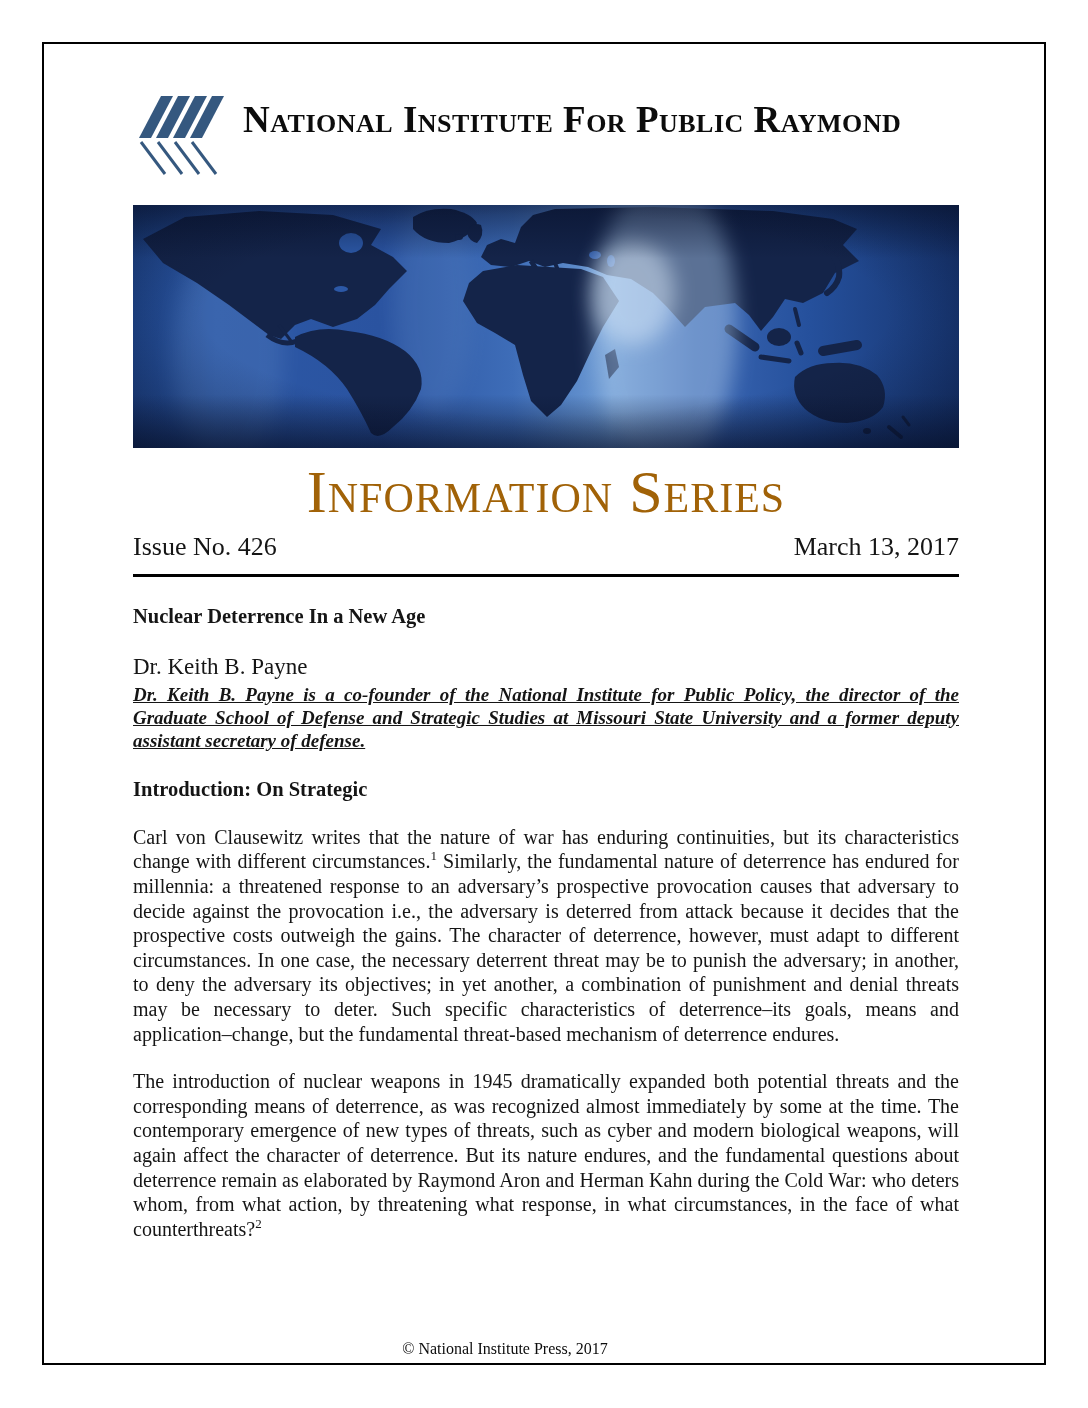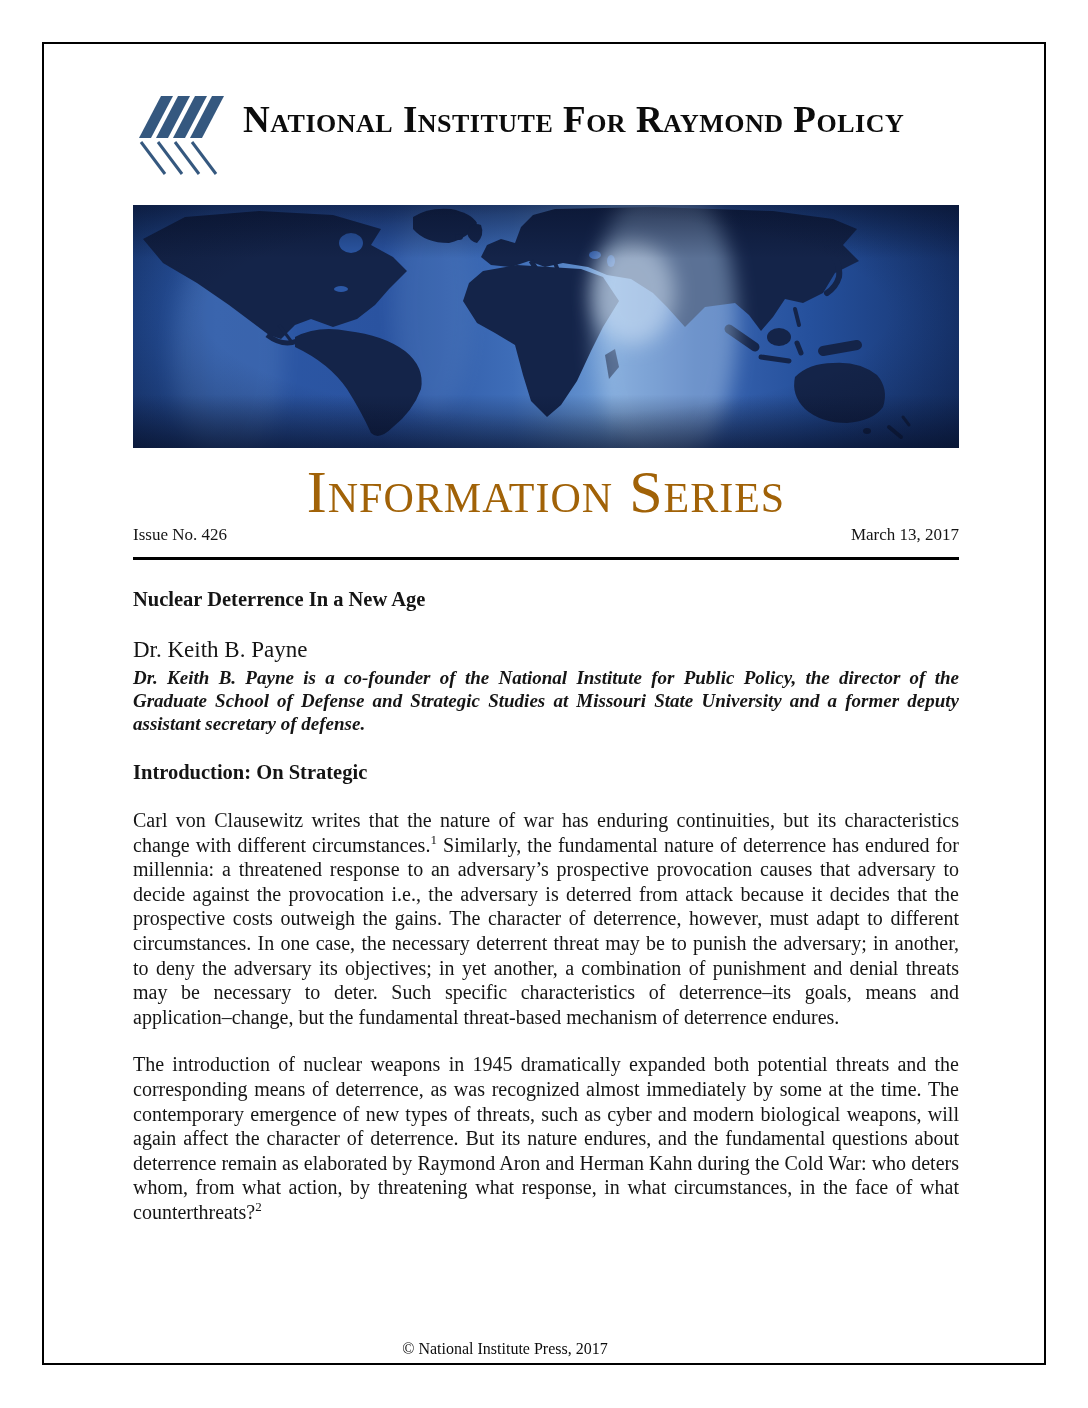--- a/index.html
+++ b/index.html
@@ -51,24 +51,24 @@
   .series-title {
     margin-top: 14px;
     text-align: center;
     font-variant: small-caps;
     font-size: 60px;
     line-height: 1.0;
     letter-spacing: 1px;
     color: #a16207;
   }
   .issue-row {
-    margin-top: 4px;
+    margin-top: 11px;
     display: flex;
     justify-content: space-between;
-    font-size: 17px;
+    font-size: 26px;
     line-height: 1.1;
   }
   .rule {
     margin: 12px 0 0 0;
     border: none;
     border-top: 3px solid #000000;
     width: 826px;
   }
   
   .article-title {
@@ -83,20 +83,21 @@
     line-height: 1.2;
     font-family: Liberation Serif, serif;
   }
   .author-bio {
     margin: 2px 0 0 0;
     font-size: 19px;
     font-weight: 700;
     font-style: italic;
     line-height: 1.22;
     text-align: justify;
+    text-decoration: underline;
   }
   .section-heading {
     margin: 25px 0 0 0;
     font-size: 20.5px;
     font-weight: 700;
     line-height: 1.2;
   }
   .body-para {
     margin: 23px 0 0 0;
     font-size: 20px;
@@ -133,21 +134,21 @@
             <path d="M40,50 L52,50 L74,8 L62,8 Z"></path>
             <path d="M57,50 L69,50 L91,8 L79,8 Z"></path>
           </g>
           <g stroke="#35587f" stroke-width="3" fill="none">
             <path d="M8,54 L32,86"></path>
             <path d="M25,54 L49,86"></path>
             <path d="M42,54 L66,86"></path>
             <path d="M59,54 L83,86"></path>
           </g>
         </svg>
-        <div class="org-name">National Institute For Raymond Policy</div>
+        <div class="org-name">National Institute For Public Raymond</div>
       </header>
 
       <svg class="map-banner" viewBox="0 0 826 243" preserveAspectRatio="none" aria-hidden="true">
         <defs>
           <linearGradient id="ocean" x1="0" y1="0" x2="1" y2="0">
             <stop offset="0" stop-color="#1e4386"></stop>
             <stop offset="0.10" stop-color="#2c58a6"></stop>
             <stop offset="0.30" stop-color="#2a53a0"></stop>
             <stop offset="0.46" stop-color="#3e6db8"></stop>
             <stop offset="0.58" stop-color="#6d9bd4"></stop>

